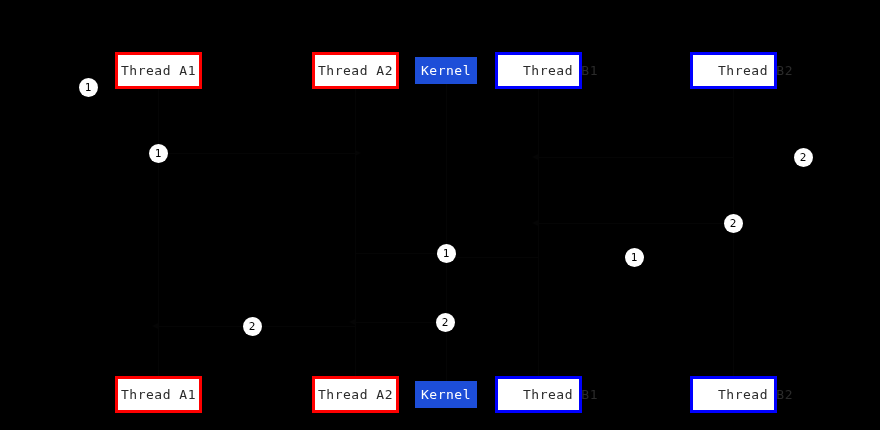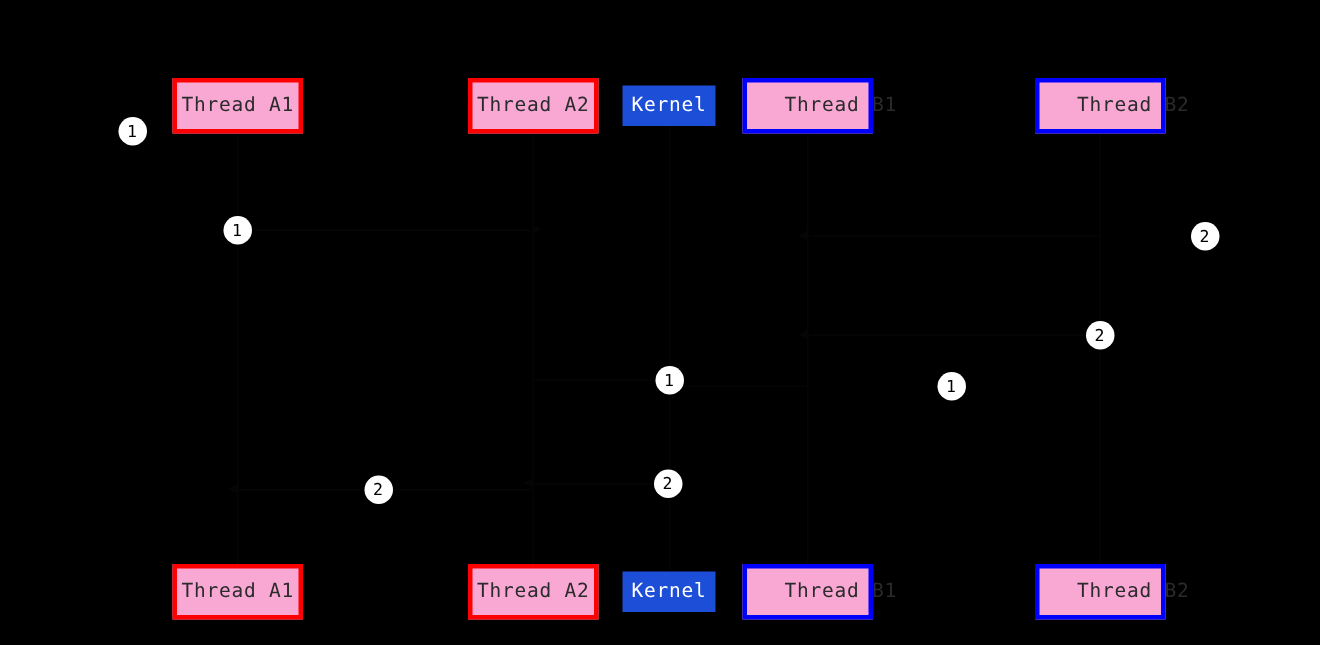--- a/index.html
+++ b/index.html
@@ -54,21 +54,21 @@
     box-sizing: border-box;
     display: flex;
     align-items: center;
     justify-content: center;
     font-size: 13px;
     letter-spacing: 0.5px;
     white-space: nowrap;
     line-height: 1;
   }
   .pbox.framed {
-    background: #f9a8d4;
+    background: #ffffff;
     border-style: solid;
     border-width: 3px;
     color: #2b2b2b;
   }
   .pbox.red   { border-color: #ff0000; }
   .pbox.blue  { border-color: #0000ff; padding-left: 44px; }
   .pbox.solid {
     background: #1d4ed8;
     color: #ffffff;
     border: 0;

